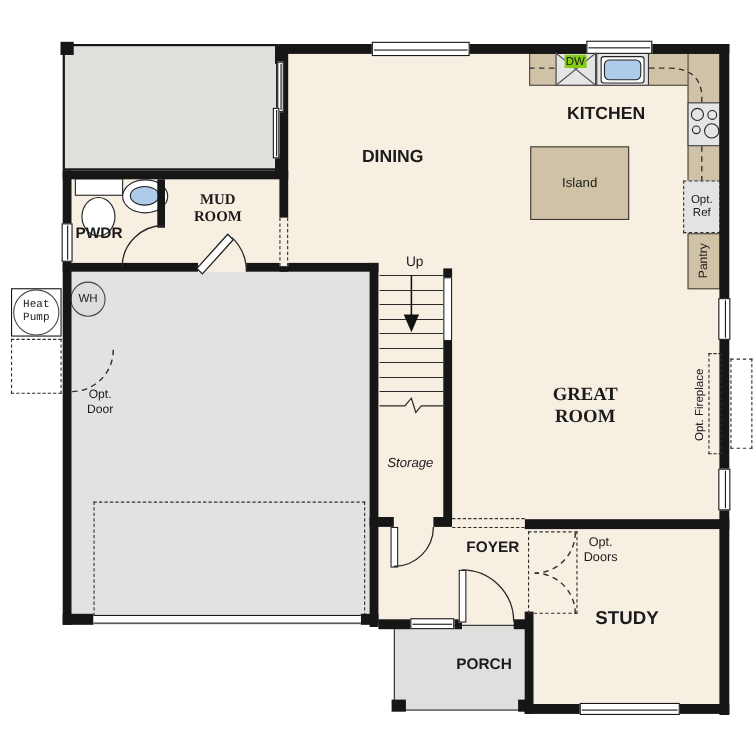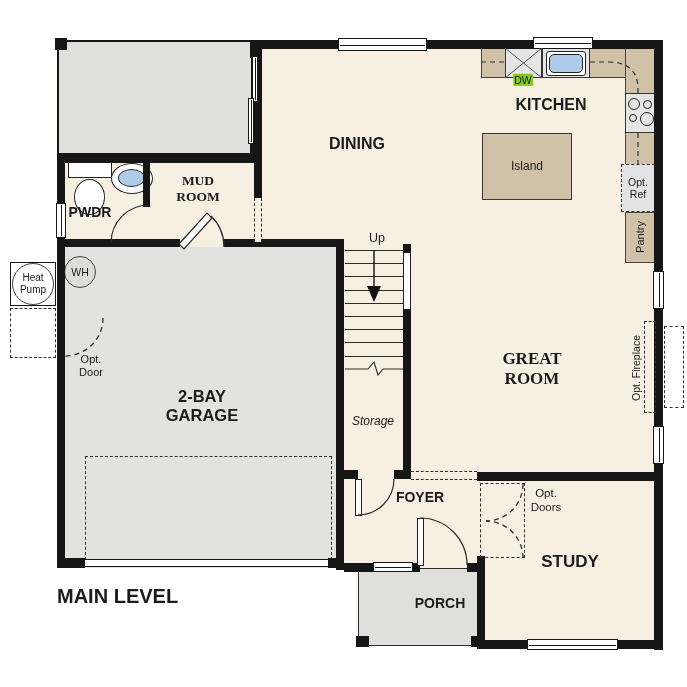--- a/index.html
+++ b/index.html
@@ -135,34 +135,31 @@
   </svg>
 
   <div class="lbl b" style="left:357px;top:144px;font-size:16px;">DINING</div>
   <div class="lbl b" style="left:551px;top:105px;font-size:16px;">KITCHEN</div>
   <div class="lbl" style="left:527px;top:166px;font-size:12px;">Island</div>
   <div class="lbl b" style="left:198px;top:189px;font-size:13.5px;font-family:Liberation Serif, serif;">MUD
 ROOM</div>
   <div class="lbl b" style="left:90px;top:212px;font-size:14px;">PWDR</div>
   <div class="lbl b" style="left:532px;top:369px;font-size:17px;font-family:Liberation Serif, serif;">GREAT
 ROOM</div>
-  <div class="lbl b" style="left:202px;top:406px;font-size:16.5px;">2-BAY
-GARAGE</div>
-  <div class="lbl b" style="left:420px;top:497px;font-size:14px;">FOYER</div>
+  <div class="lbl b" style="left:448px;top:497px;font-size:14px;">FOYER</div>
   <div class="lbl b" style="left:570px;top:562px;font-size:17px;">STUDY</div>
   <div class="lbl b" style="left:440px;top:603px;font-size:14px;">PORCH</div>
   <div class="lbl" style="left:373px;top:421px;font-size:12px;font-style:italic;">Storage</div>
   <div class="lbl" style="left:377px;top:238px;font-size:12.5px;">Up</div>
-  <div class="lbl" style="left:523px;top:80px;font-size:10.5px;background:#84cc16;padding:0 1px;">DW</div>
+  <div class="lbl" style="left:523px;top:56px;font-size:10.5px;background:#84cc16;padding:0 1px;">DW</div>
   <div class="lbl" style="left:80px;top:272px;font-size:10.5px;text-align:center;">WH</div>
-  <div class="lbl" style="left:33px;top:284px;font-size:10px;">Heat
+  <div class="lbl" style="left:33px;top:284px;font-size:10px;font-family:Liberation Mono, monospace;">Heat
 Pump</div>
   <div class="lbl" style="left:638px;top:188px;font-size:10.5px;">Opt.
 Ref</div>
   <div class="lbl" style="left:91px;top:366px;font-size:11px;">Opt.
 Door</div>
   <div class="lbl" style="left:546px;top:501px;font-size:11.5px;">Opt.
 Doors</div>
   <div class="vlbl" style="left:640px;top:237px;font-size:11px;">Pantry</div>
   <div class="vlbl" style="left:636px;top:368px;font-size:10.5px;">Opt. Fireplace</div>
-  <div class="lbl b" style="left:57px;top:597px;font-size:20px;transform:translateY(-50%);text-align:left;">MAIN LEVEL</div>
 
 </div>
 
 </body></html>

